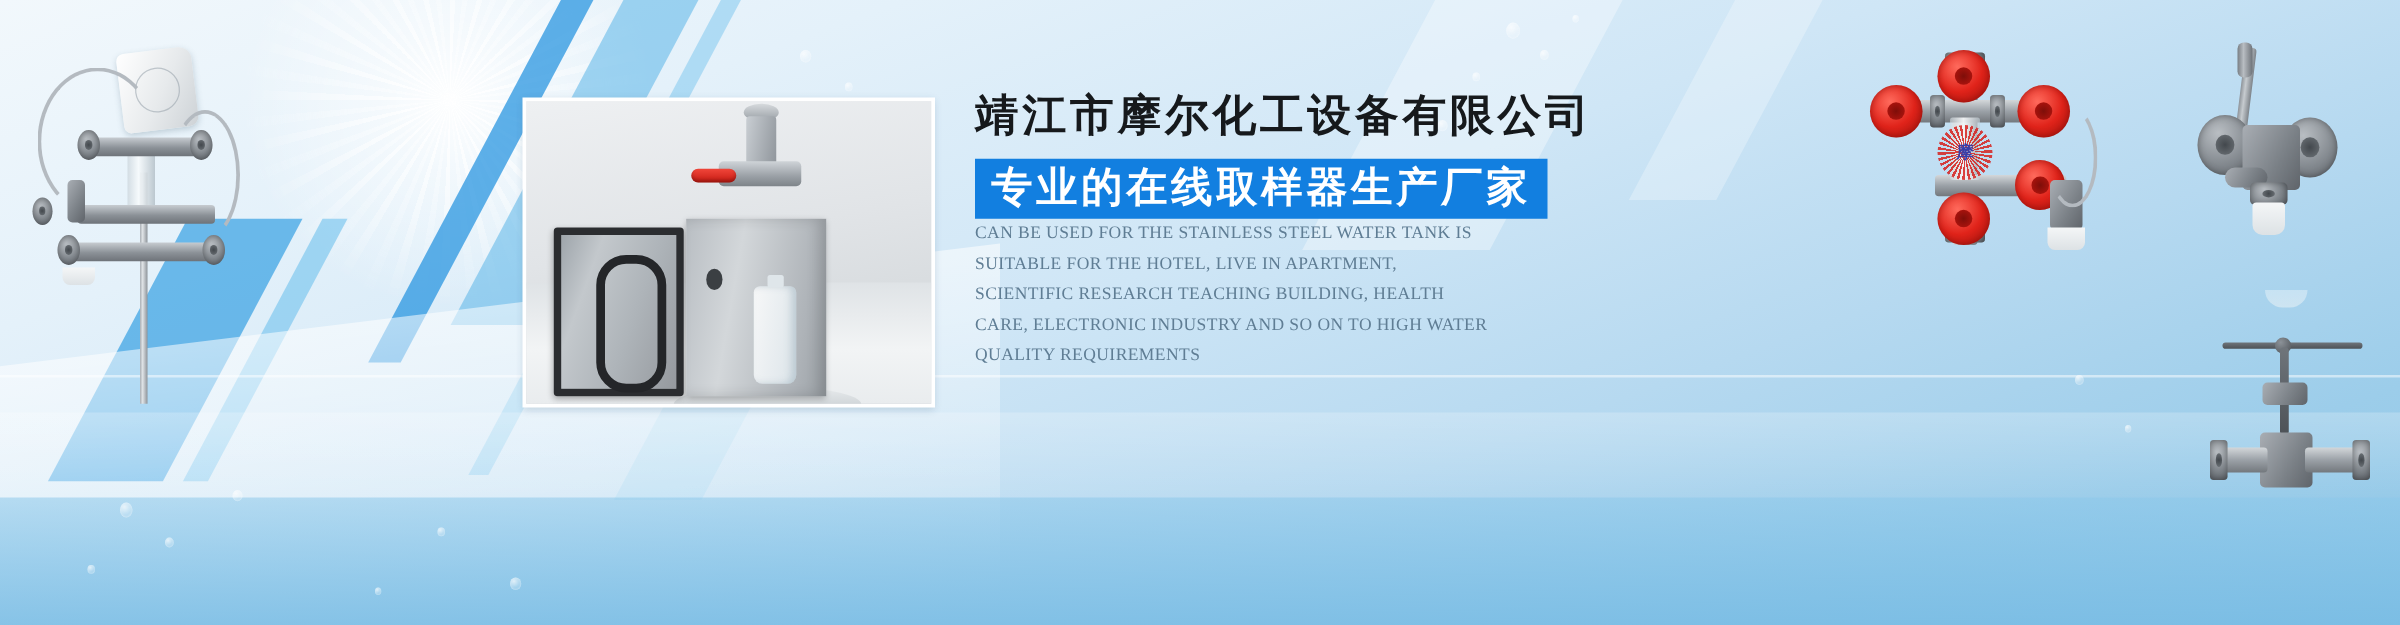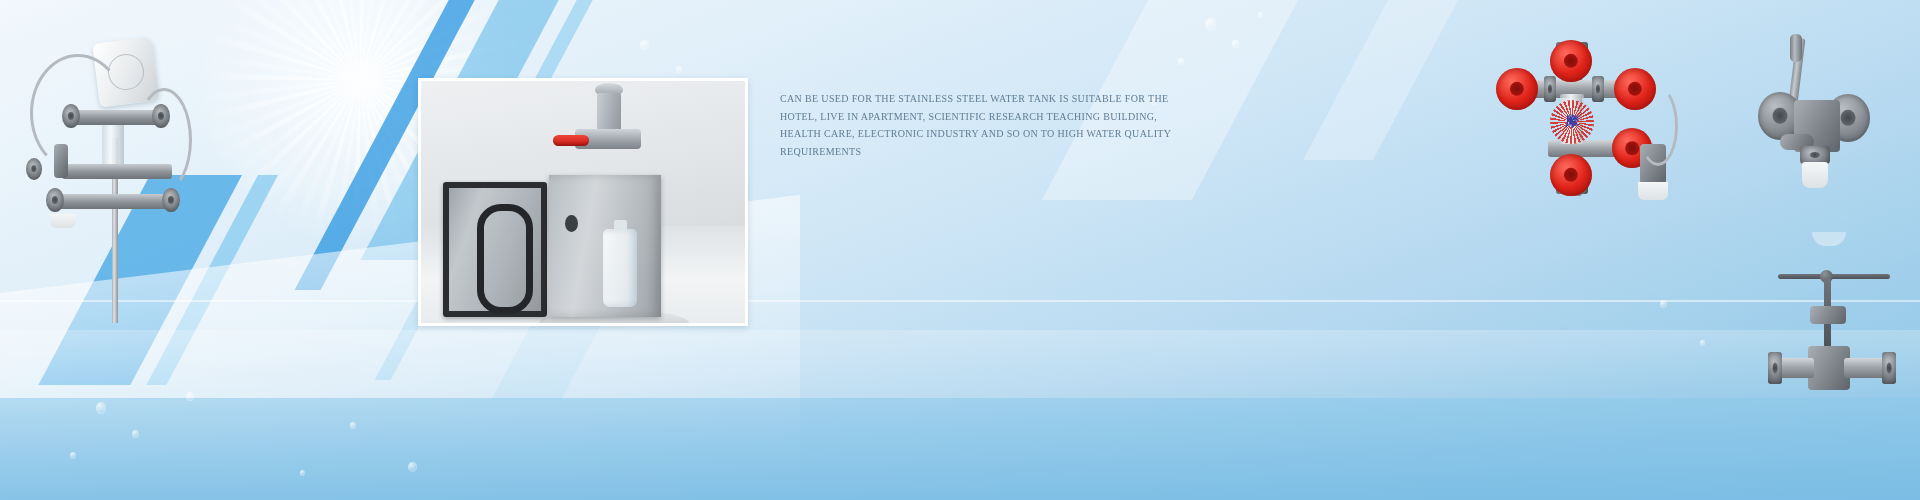--- a/index.html
+++ b/index.html
@@ -222,24 +222,23 @@
     background: #127fe0;
     color: #ffffff;
     font-size: 25px;
     font-weight: 700;
     letter-spacing: 3px;
     padding: 5px 16px 7px 16px;
     line-height: 1.1;
     white-space: nowrap;
   }
   .en-copy {
-    margin-top: 16px;
     width: 420px;
     font-family: "Liberation Serif", serif;
-    font-size: 10px;
+    font-size: 14px;
     line-height: 1.75;
     letter-spacing: 0.35px;
     color: #5f7d94;
     text-transform: uppercase;
   }
 
   
   .prod { position: absolute; }
 
   
@@ -459,21 +458,25 @@
       <div class="valve-head">
         <div class="vh-top"></div>
         <div class="vh-stack"></div>
         <div class="vh-flange"></div>
         <div class="vh-handle"></div>
       </div>
     </div>
   </div>
 
   <div class="text-block">
-
+    <div class="company-name">靖江市摩尔化工设备有限公司</div>
+
+    <div>
+      <div class="headline">专业的在线取样器生产厂家</div>
+    </div>
 
 
 
     <div class="en-copy">CAN BE USED FOR THE STAINLESS STEEL WATER TANK IS SUITABLE FOR THE HOTEL, LIVE IN APARTMENT, SCIENTIFIC RESEARCH TEACHING BUILDING, HEALTH CARE, ELECTRONIC INDUSTRY AND SO ON TO HIGH WATER QUALITY REQUIREMENTS</div>
   </div>
 
   <div class="prod sampler-cross">
     <div class="pipe-v" style="left:74px;top:10px;width:20px;height:150px;"></div>
     <div class="pipe" style="left:16px;top:44px;width:150px;height:18px;"></div>
     <div class="pipe" style="left:60px;top:104px;width:105px;height:17px;"></div>

